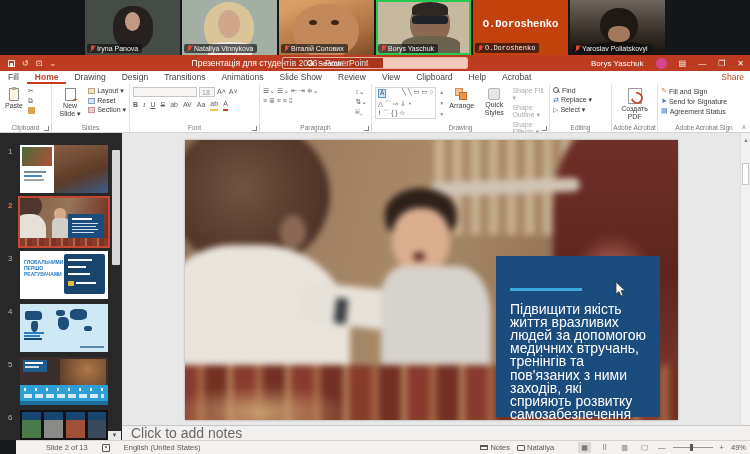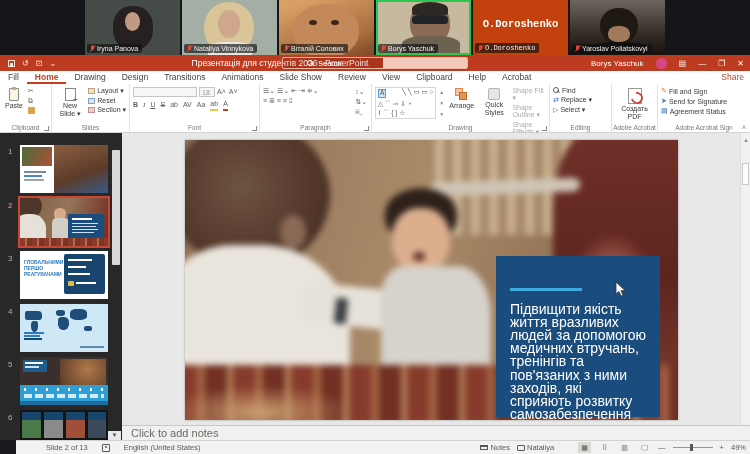--- a/index.html
+++ b/index.html
@@ -90,21 +90,21 @@
   .photo-layer > div { position:absolute; }
 
   .mission-box { position:absolute; left:311px; top:116px; width:164px; height:161px; background:#1a4d7d; color:#fff; padding:21px 13px 0 14px; }
   .mission-title { font-size:13px; font-weight:bold; letter-spacing:.4px; }
   .mission-divider { width:72px; height:2.5px; background:#3fa9dc; margin:11px 0 12px 0; }
   .mission-body { font-size:14px; line-height:13.2px; }
 
   .cursor-arrow { position:absolute; left:430px; top:142px; width:11px; height:15px; }
 
   
-  .notes-bar { position:absolute; left:122px; top:425px; width:628px; height:15px; background:#f1f0ef; border-top:1px solid #c9c7c5; font-size:11px; color:#6a6866; line-height:14px; padding-left:9px; }
+  .notes-bar { position:absolute; left:122px; top:425px; width:628px; height:15px; background:#f1f0ef; border-top:1px solid #c9c7c5; font-size:14px; color:#6a6866; line-height:14px; padding-left:9px; }
 
   
   .statusbar { position:absolute; left:16px; top:440px; width:750px; height:14px; background:#f3f2f1; border-top:1px solid #d4d2d0; display:flex; align-items:center; font-size:7.5px; color:#5a5856; }
   .sb-left { display:flex; align-items:center; gap:14px; margin-left:30px; }
   .acc-icon { width:8px; height:8px; border:1px solid #5a5856; border-radius:1px; position:relative; }
   .acc-icon::after { content:''; position:absolute; left:2.5px; top:1.5px; width:2px; height:2px; border-radius:50%; background:#5a5856; }
   .sb-right { position:absolute; right:4px; display:flex; align-items:center; gap:7px; }
   .viewbtn { width:13px; height:11px; text-align:center; line-height:11px; font-size:7px; color:#5a5856; }
   .viewbtn.sel { background:#dcdad8; }
   .zoom-track { position:relative; width:40px; height:1px; background:#9a9896; }

